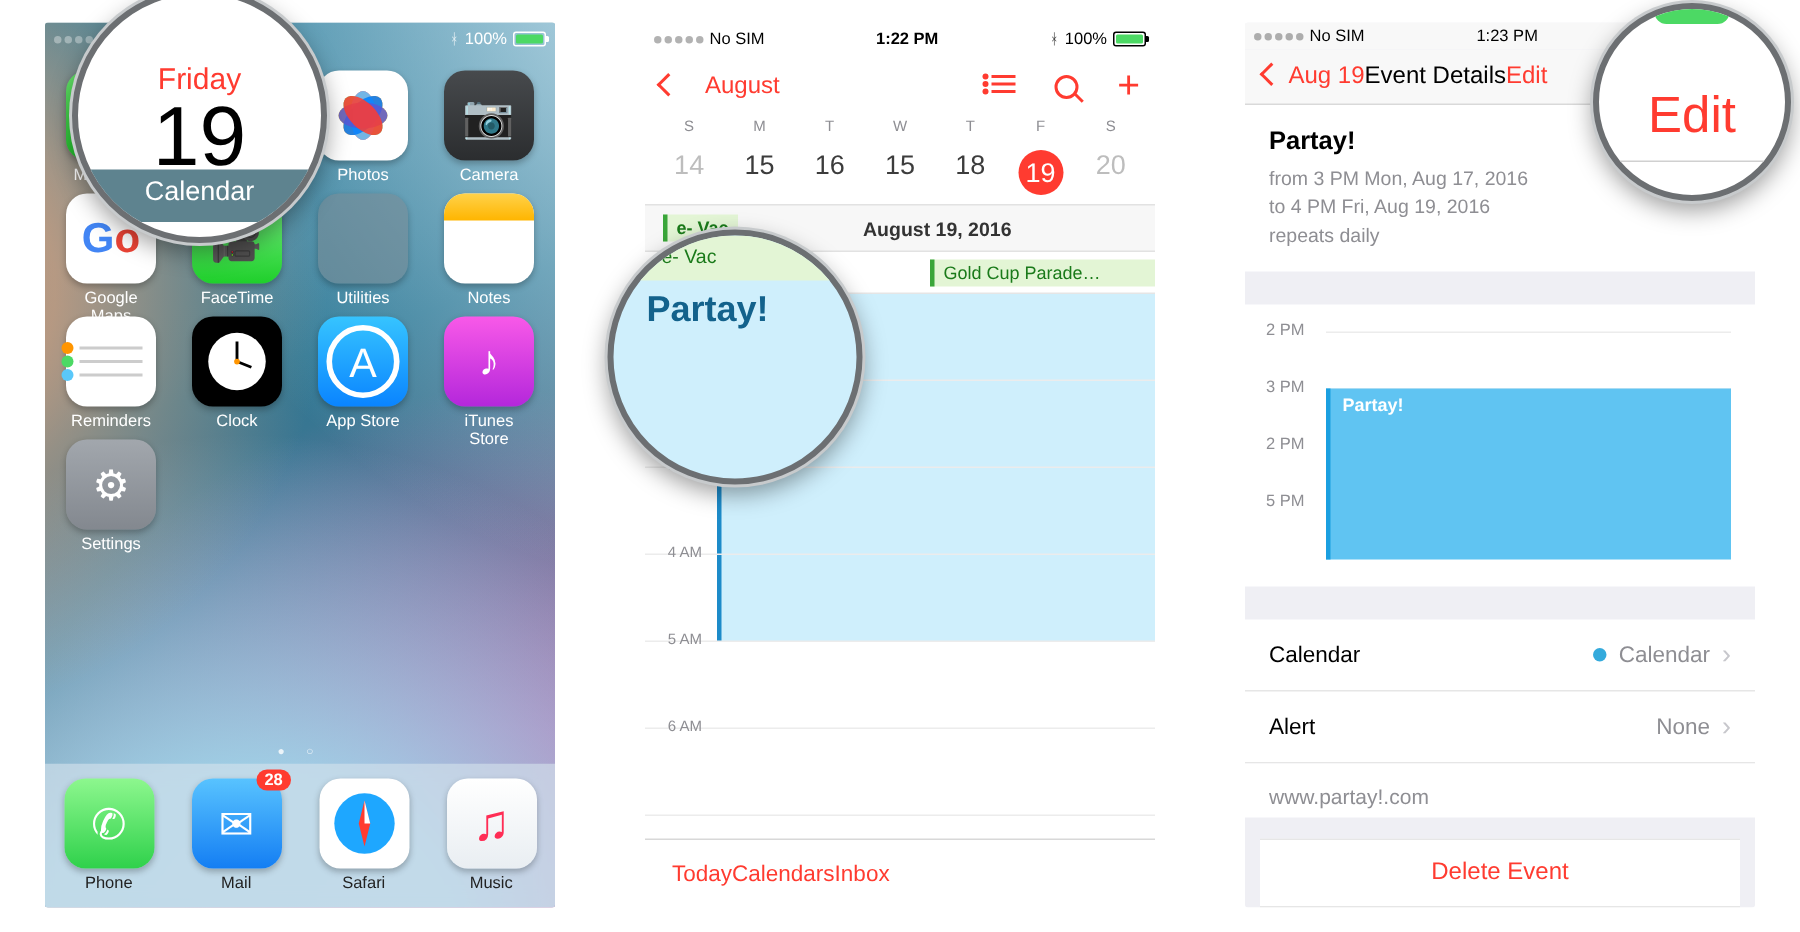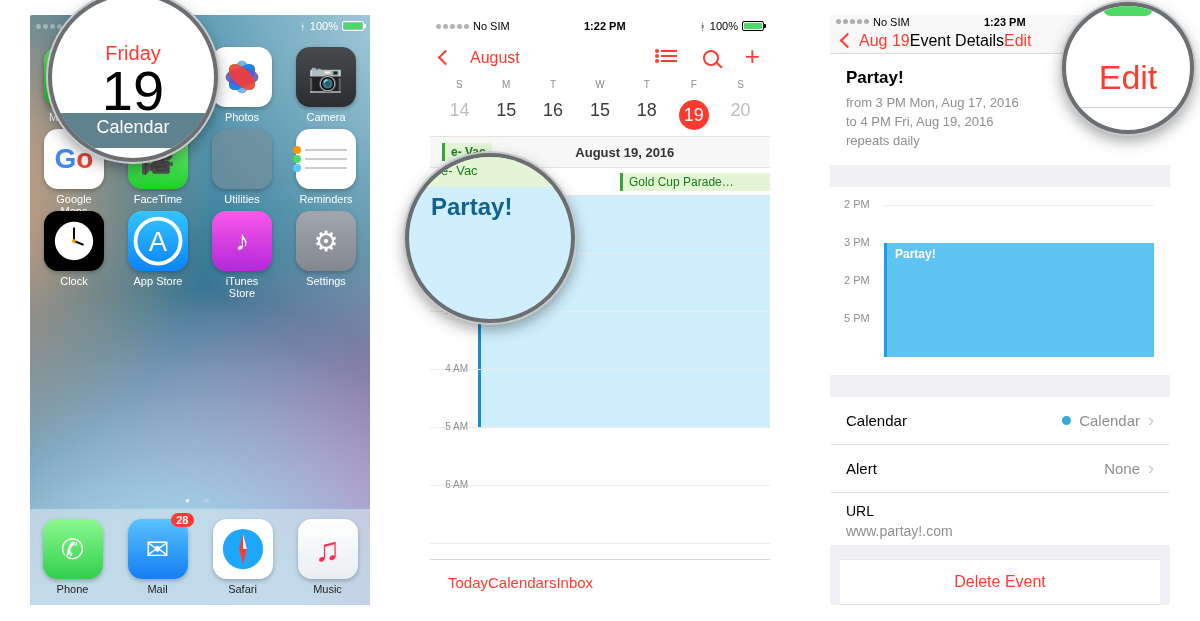--- a/index.html
+++ b/index.html
@@ -276,20 +276,27 @@
         <div class="tile t-utilities" style="display:grid;grid-template-columns:repeat(3,13px);gap:3px;padding:9px;">
       <span style="background:#5856d6;border-radius:3px;"></span>
           <span style="background:#ff9500;border-radius:3px;"></span>
           <span style="background:#4cd964;border-radius:3px;"></span>
       <span style="background:#ff2d55;border-radius:3px;"></span>
           <span style="background:#34aadc;border-radius:3px;"></span>
           <span style="background:#8e8e93;border-radius:3px;"></span>
     </div>
         <span class="label">Utilities</span>
       </div>
+    <div class="app">
+        <div class="tile t-notes">
+          <div class="nh"></div>
+          <div class="nb"></div>
+        </div>
+        <span class="label">Notes</span>
+      </div>
 
     <div class="app">
         <div class="tile t-reminders">
           <div class="rlines">
             <div></div>
             <div></div>
             <div></div>
           </div>
         </div>
         <span class="label">Reminders</span>
@@ -461,21 +468,21 @@
       <div class="left">
         <span class="status-dots">
             <span></span>
             <span></span>
             <span></span>
             <span></span>
             <span></span>
           </span>
         <span>No SIM</span>
       </div>
-      <span style="font-weight:700;">1:23 PM</span>
+      <span style="font-weight:400;">1:23 PM</span>
       <div class="right">
         <span class="bt-icon">ᚼ</span>
         <span>100%</span>
         <span class="battery">
             <span class="fill"></span>
           </span>
       </div>
     </div>
 
     <div class="nav">
@@ -523,21 +530,20 @@
       </div>
       <div class="li">
         <span>Alert</span>
         <span class="lv">
             <span>None</span>
             <span class="chev">›</span>
           </span>
       </div>
     </div>
     <div class="urlb">
-      <div class="ul">URL</div>
       <div class="uv">www.partay!.com</div>
     </div>
 
     <div class="del">Delete Event</div>
   </div>
 </div>
 
 <div class="loupe loupe1">
   <div class="lday">Friday</div>
   <div class="lnum">19</div>

